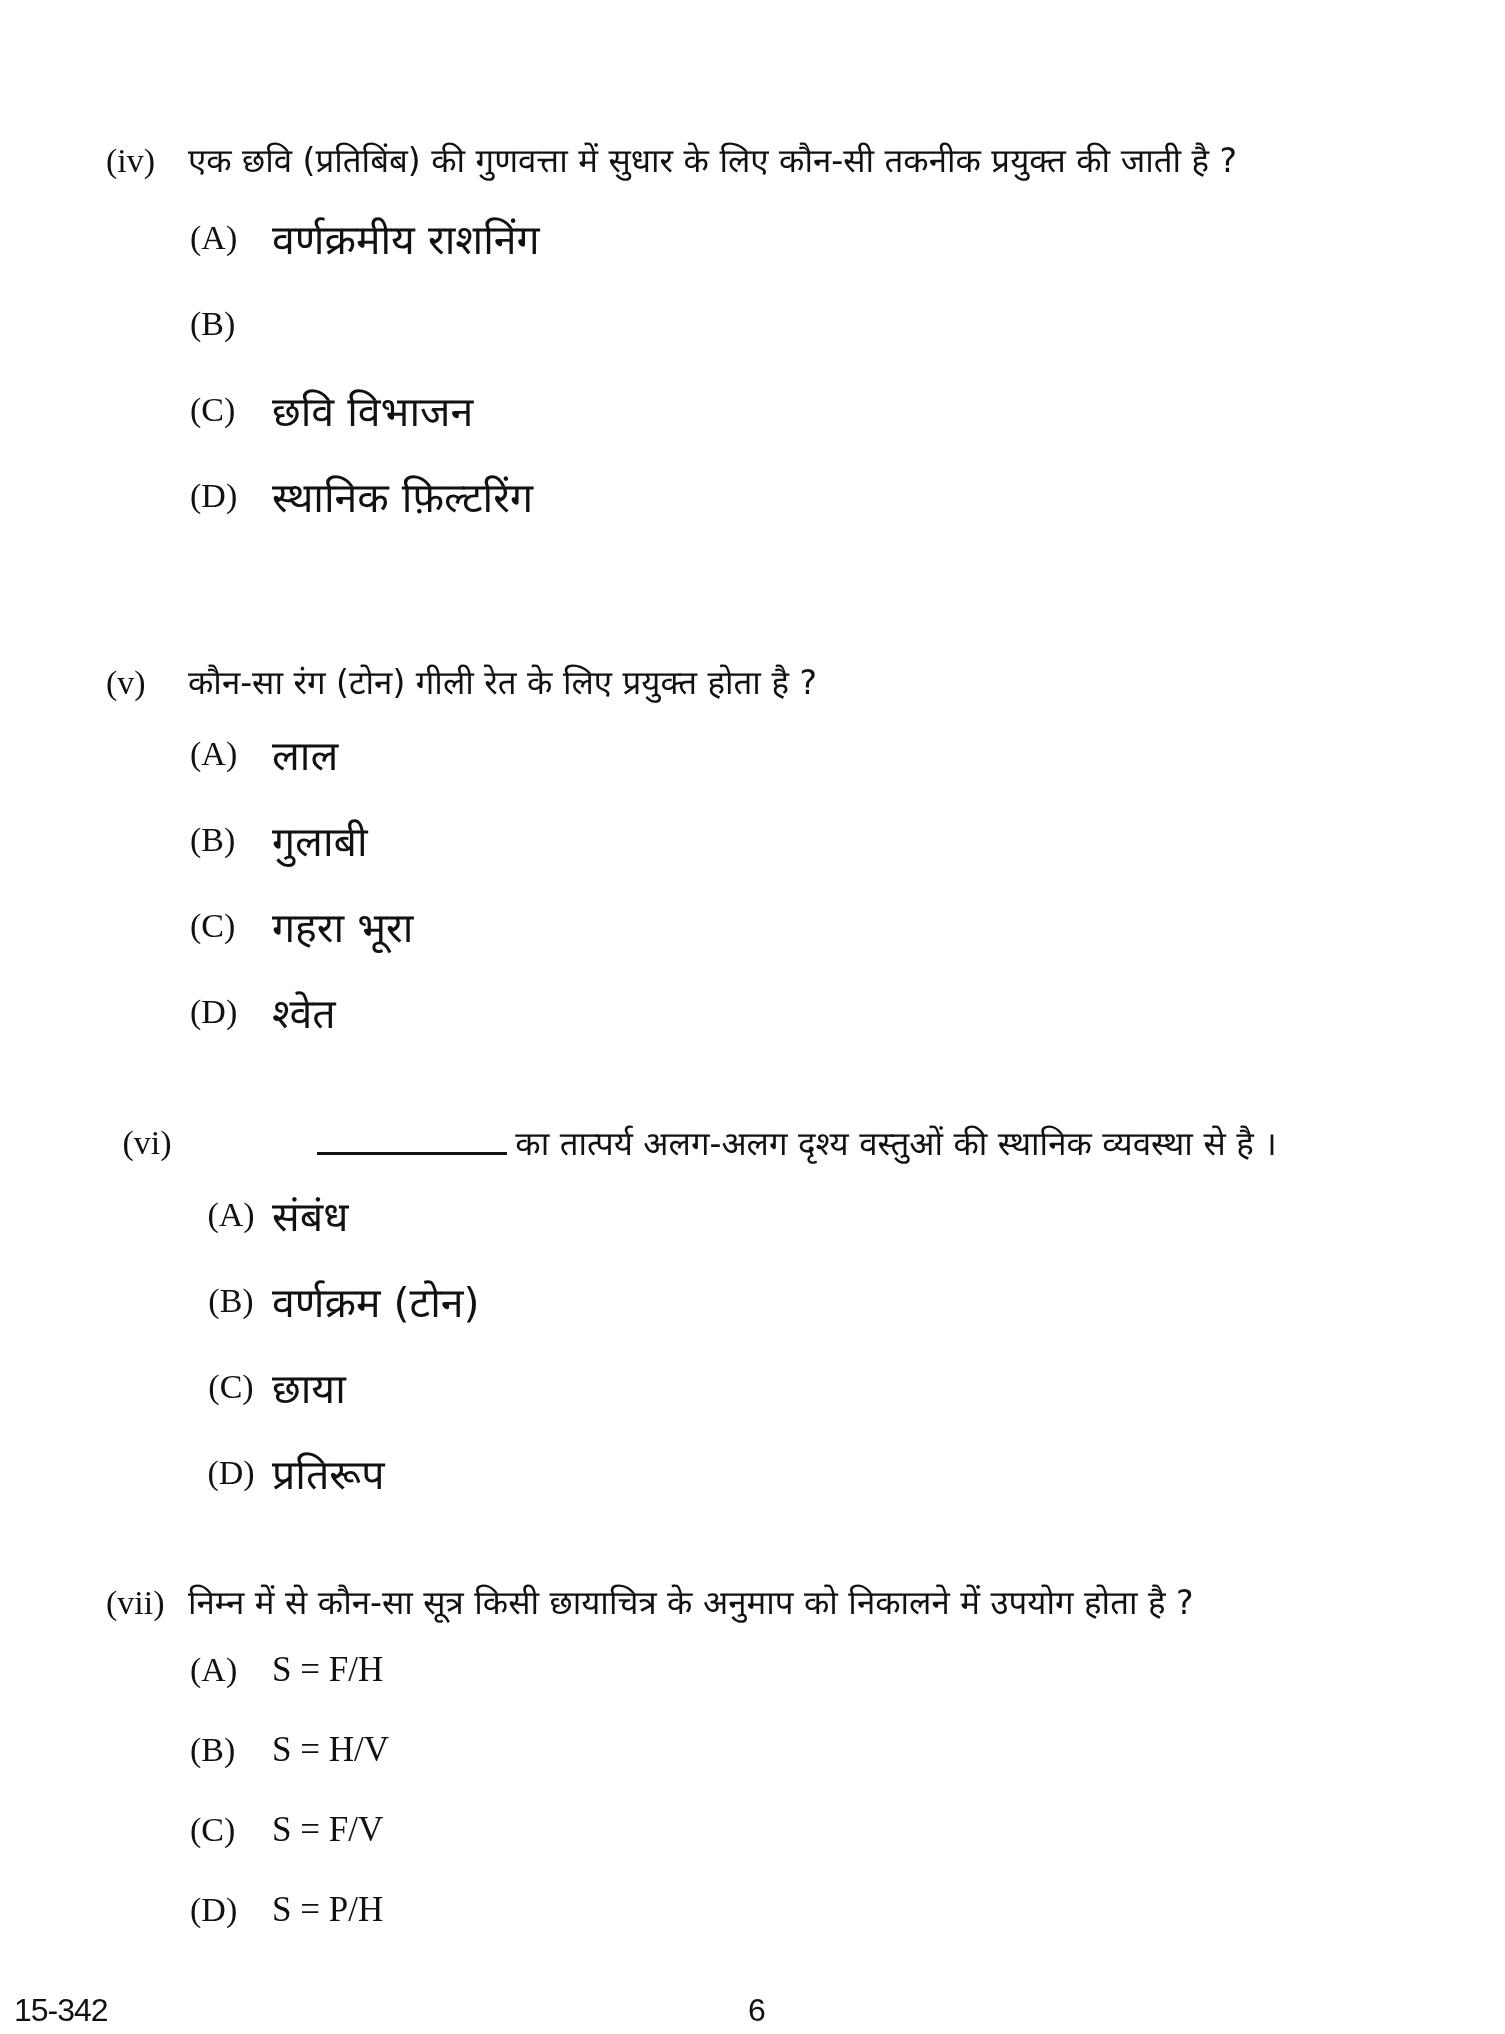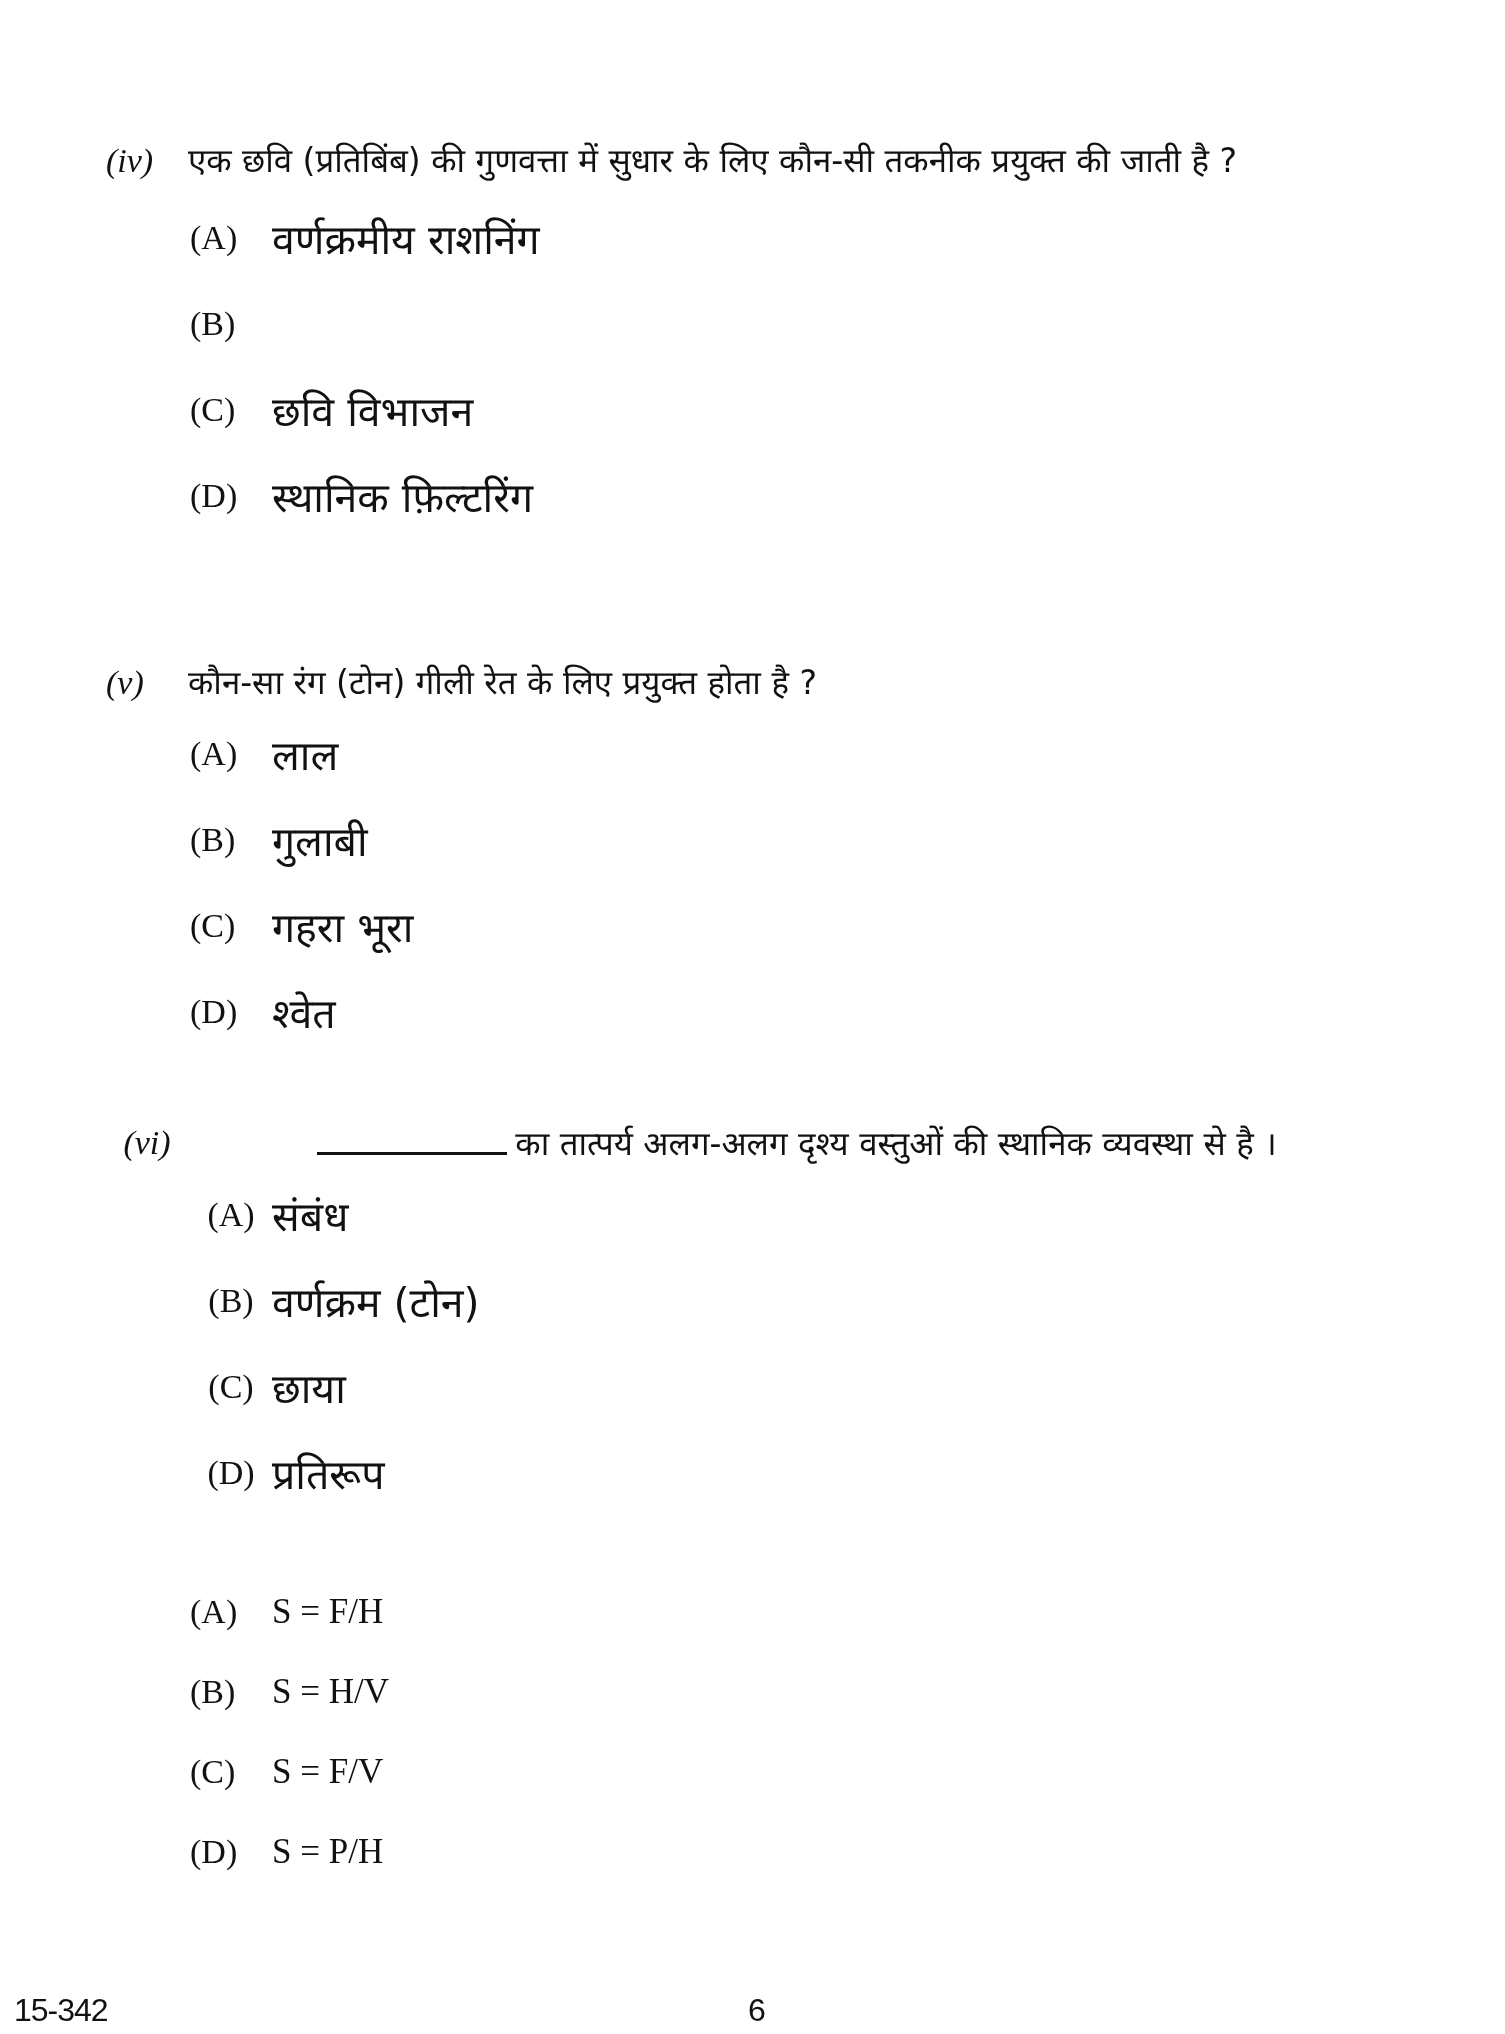--- a/index.html
+++ b/index.html
@@ -29,21 +29,20 @@
     .q-row {
       display: flex;
       align-items: flex-start;
     }
     .q-num {
       font-family: "Liberation Serif", "DejaVu Serif", serif;
       font-size: 34px;
       width: 82px;
       flex: 0 0 82px;
       line-height: 58px;
-      font-style: italic;
     }
     .q-text {
       font-size: 33px;
       line-height: 58px;
       flex: 1;
     }
     .blank {
       display: inline-block;
       width: 190px;
       border-bottom: 3px solid #111;
@@ -165,20 +164,24 @@
         <span class="opt-text">छाया</span>
       </div>
       <div class="option">
         <span class="opt-label">(D)</span>
         <span class="opt-text">प्रतिरूप</span>
       </div>
     </div>
   </div>
 
   <div class="question" style="top:1574px;">
+    <div class="q-row">
+      <span class="q-num">(vii)</span>
+      <span class="q-text">निम्न में से कौन-सा सूत्र किसी छायाचित्र के अनुमाप को निकालने में उपयोग होता है ?</span>
+    </div>
     <div class="options" style="margin-top:16px;">
       <div class="option" style="margin-bottom:36px;">
         <span class="opt-label">(A)</span>
         <span class="opt-text latin">S = F/H</span>
       </div>
       <div class="option" style="margin-bottom:36px;">
         <span class="opt-label">(B)</span>
         <span class="opt-text latin">S = H/V</span>
       </div>
       <div class="option" style="margin-bottom:36px;">

